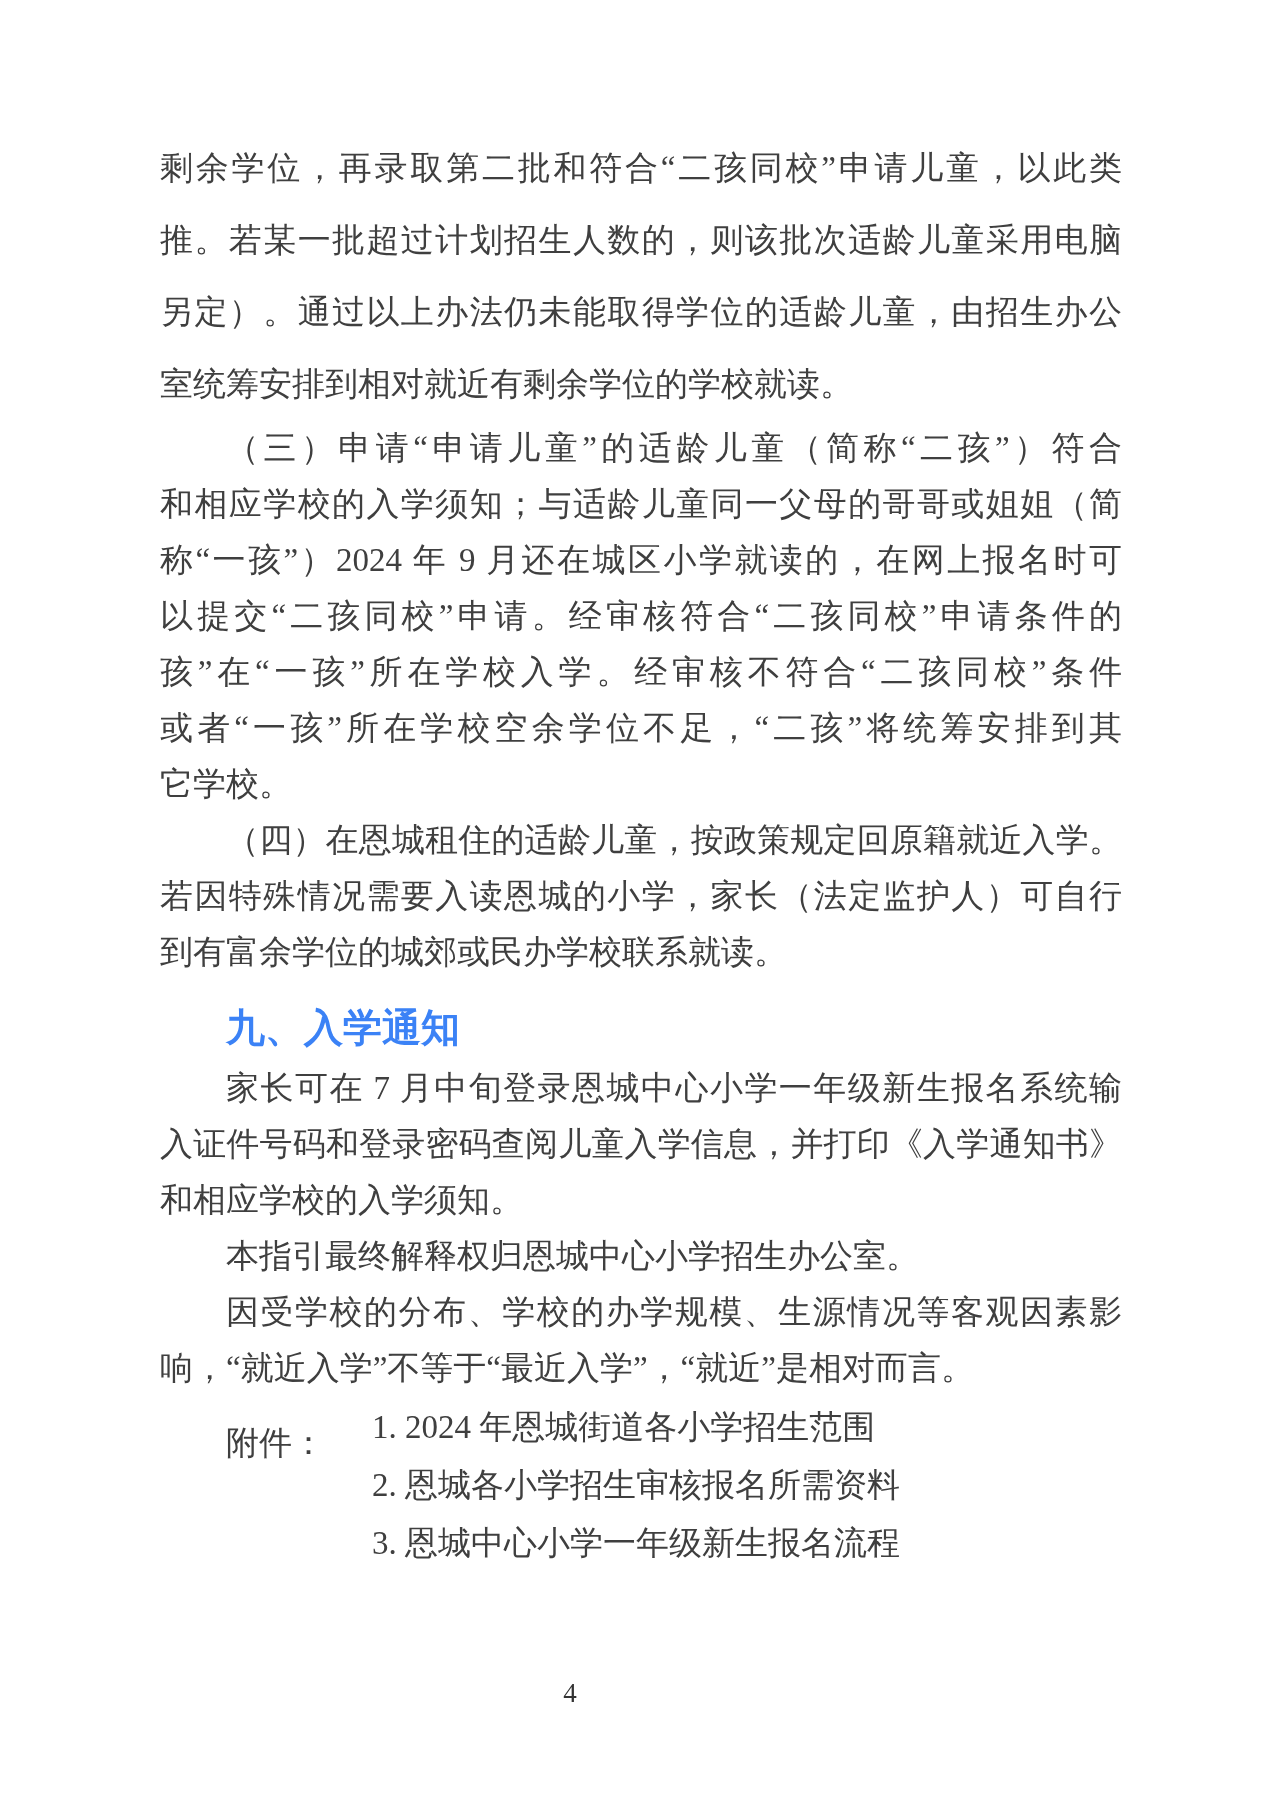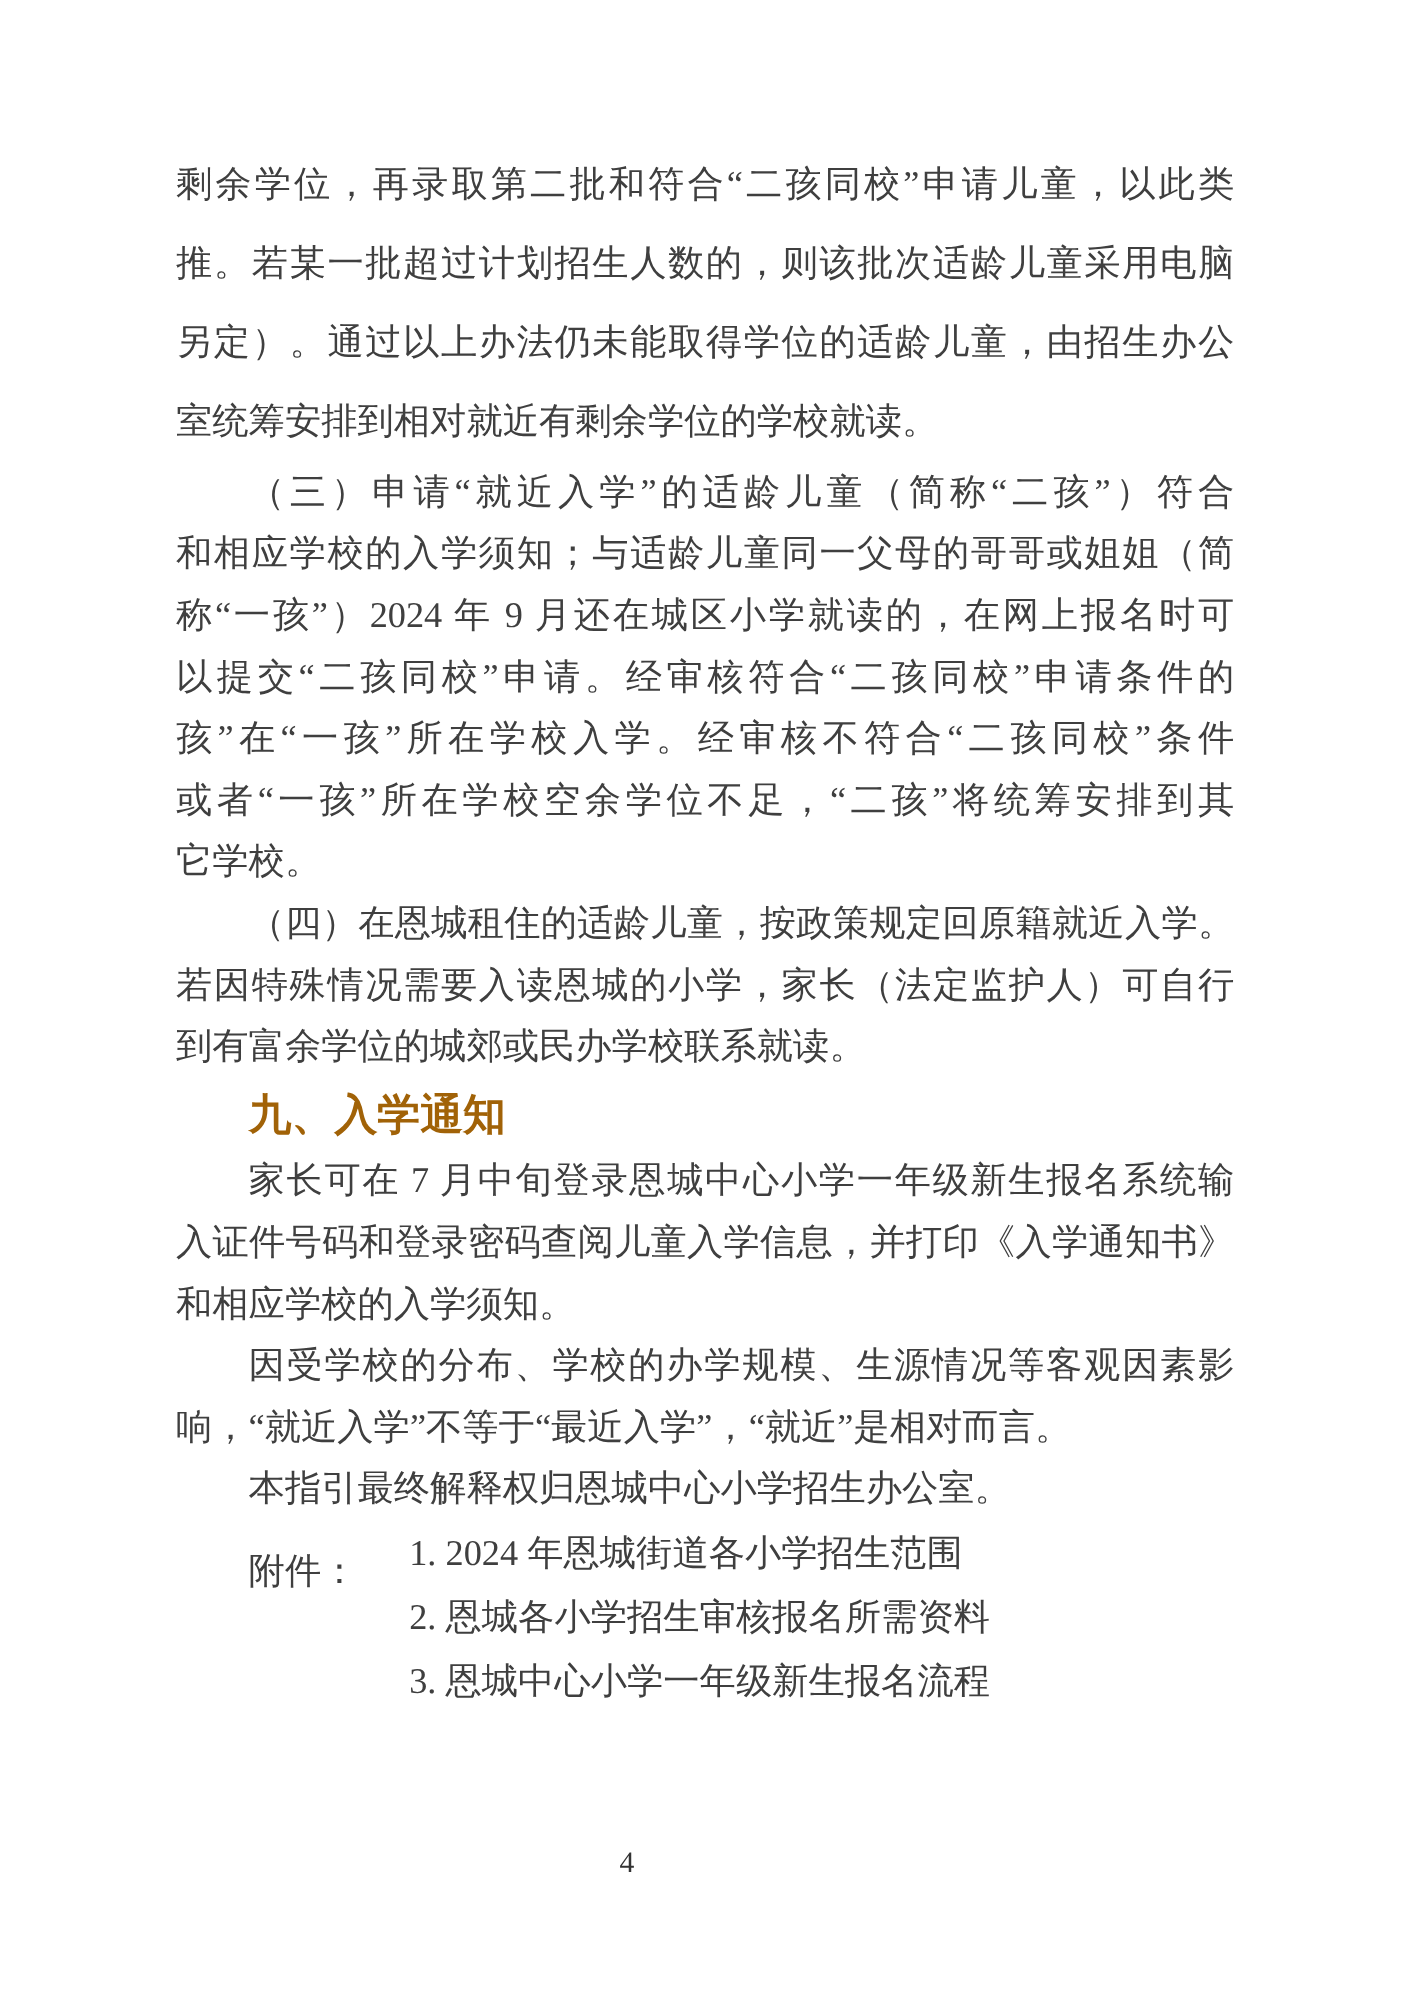--- a/index.html
+++ b/index.html
@@ -27,26 +27,26 @@
   .para.loose .line { line-height: 72px; }
   .para.normal .line { line-height: 56px; }
   .line { display: block; white-space: nowrap; }
   .line.fill {
     white-space: normal;
     text-align: justify;
     text-align-last: justify;
   }
   .line.indent { text-indent: 2em; }
   .heading {
-    margin: 6px 0 4px 66px;
+    margin: 20px 0 4px 66px;
     font-family: "Liberation Sans", "DejaVu Sans", sans-serif;
     font-weight: bold;
     font-size: 39px;
     line-height: 56px;
-    color: #a16207;
+    color: #3b82f6;
   }
   .attachment {
     position: relative;
     padding-left: 212px;
     margin-top: 2px;
   }
   .attach-label {
     position: absolute;
     left: 66px;
     top: 16px;
@@ -73,45 +73,45 @@
 
 <div class="page">
   <main class="content">
       <div class="para loose">
         <div class="line fill">剩余学位，再录取第二批和符合“二孩同校”申请儿童，以此类</div>
         <div class="line fill">推。若某一批超过计划招生人数的，则该批次适龄儿童采用电脑</div>
         <div class="line fill">另定）。通过以上办法仍未能取得学位的适龄儿童，由招生办公</div>
         <div class="line">室统筹安排到相对就近有剩余学位的学校就读。</div>
       </div>
       <div class="para normal">
-        <div class="line fill indent">（三）申请“就近入学”的适龄儿童（简称“二孩”）符合</div>
+        <div class="line fill indent">（三）申请“申请儿童”的适龄儿童（简称“二孩”）符合</div>
         <div class="line fill">和相应学校的入学须知；与适龄儿童同一父母的哥哥或姐姐（简</div>
         <div class="line fill">称“一孩”）2024 年 9 月还在城区小学就读的，在网上报名时可</div>
         <div class="line fill">以提交“二孩同校”申请。经审核符合“二孩同校”申请条件的</div>
         <div class="line fill">孩”在“一孩”所在学校入学。经审核不符合“二孩同校”条件</div>
         <div class="line fill">或者“一孩”所在学校空余学位不足，“二孩”将统筹安排到其</div>
         <div class="line">它学校。</div>
       </div>
       <div class="para normal">
         <div class="line fill indent">（四）在恩城租住的适龄儿童，按政策规定回原籍就近入学。</div>
         <div class="line fill">若因特殊情况需要入读恩城的小学，家长（法定监护人）可自行</div>
         <div class="line">到有富余学位的城郊或民办学校联系就读。</div>
       </div>
       <h2 class="heading">九、入学通知</h2>
       <div class="para normal">
         <div class="line fill indent">家长可在 7 月中旬登录恩城中心小学一年级新生报名系统输</div>
         <div class="line fill">入证件号码和登录密码查阅儿童入学信息，并打印《入学通知书》</div>
         <div class="line">和相应学校的入学须知。</div>
       </div>
       <div class="para normal">
+        <div class="line indent">本指引最终解释权归恩城中心小学招生办公室。</div>
+      </div>
+      <div class="para normal">
         <div class="line fill indent">因受学校的分布、学校的办学规模、生源情况等客观因素影</div>
         <div class="line">响，“就近入学”不等于“最近入学”，“就近”是相对而言。</div>
-      </div>
-      <div class="para normal">
-        <div class="line indent">本指引最终解释权归恩城中心小学招生办公室。</div>
       </div>
       <div class="attachment">
         <span class="attach-label">附件：</span>
         <div class="attach-item">1. 2024 年恩城街道各小学招生范围</div>
         <div class="attach-item">2. 恩城各小学招生审核报名所需资料</div>
         <div class="attach-item">3. 恩城中心小学一年级新生报名流程</div>
       </div>
     </main>
   <footer class="page-footer">
     <span class="page-number">4</span>

